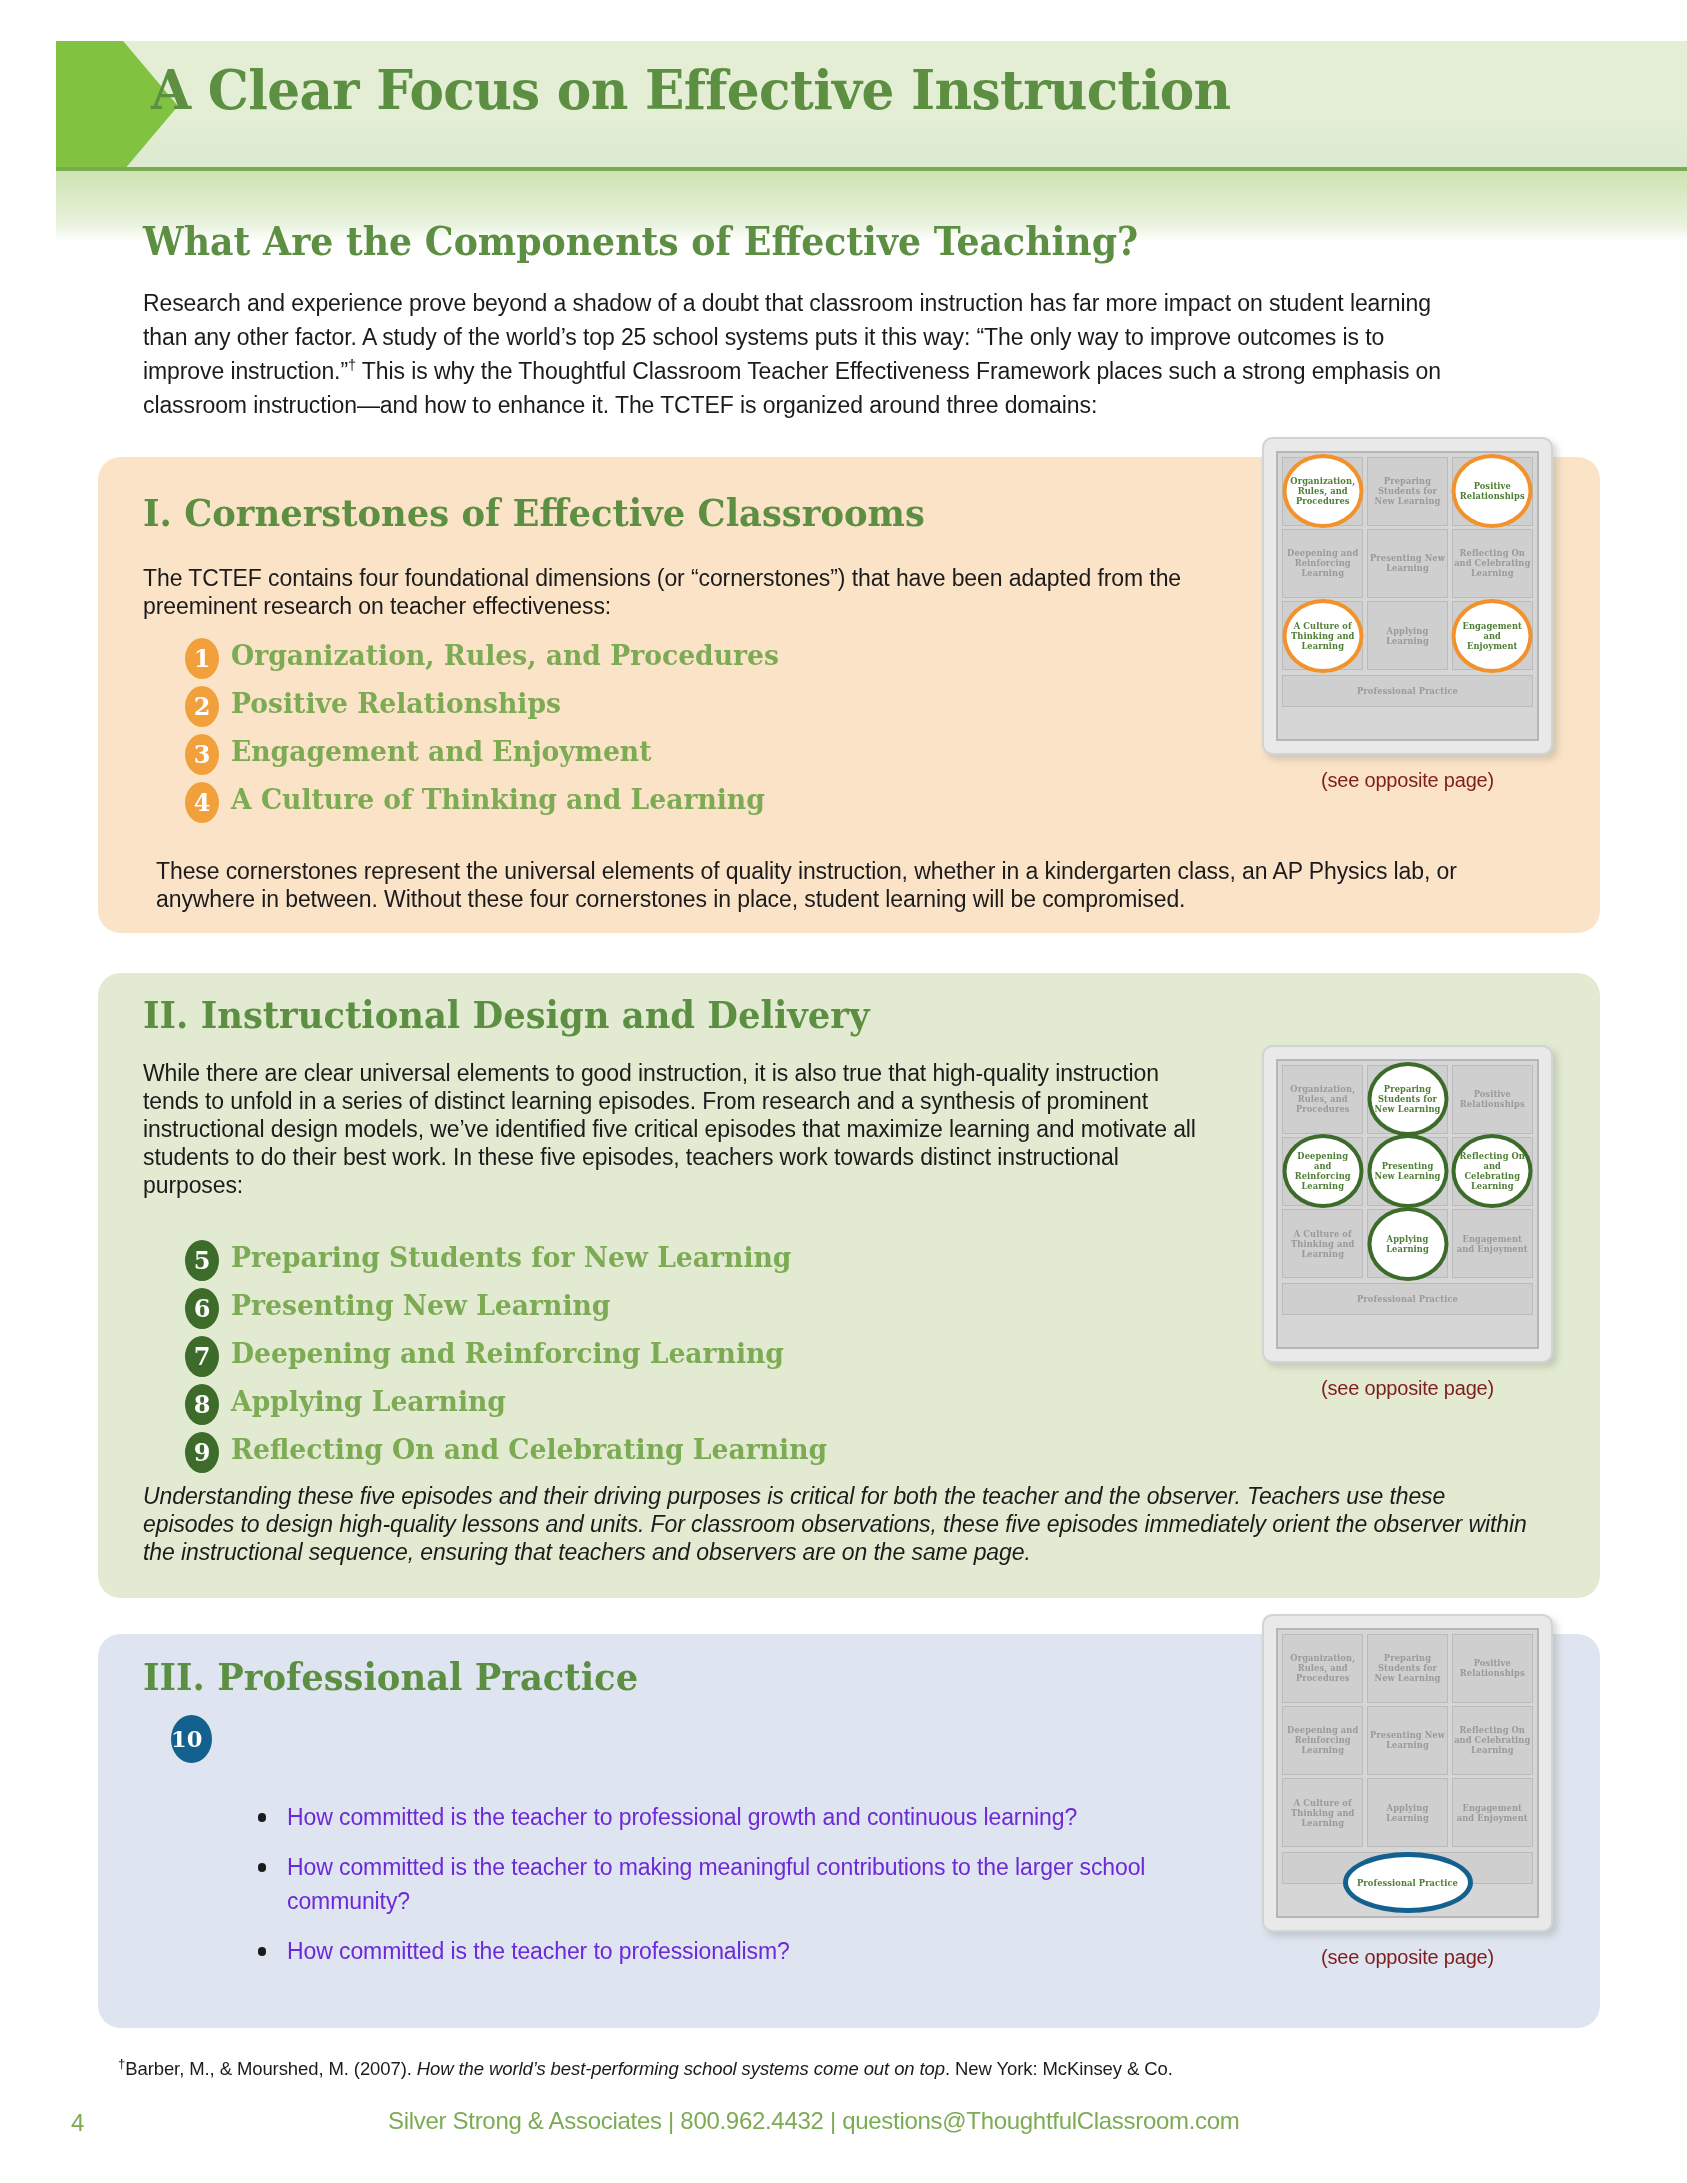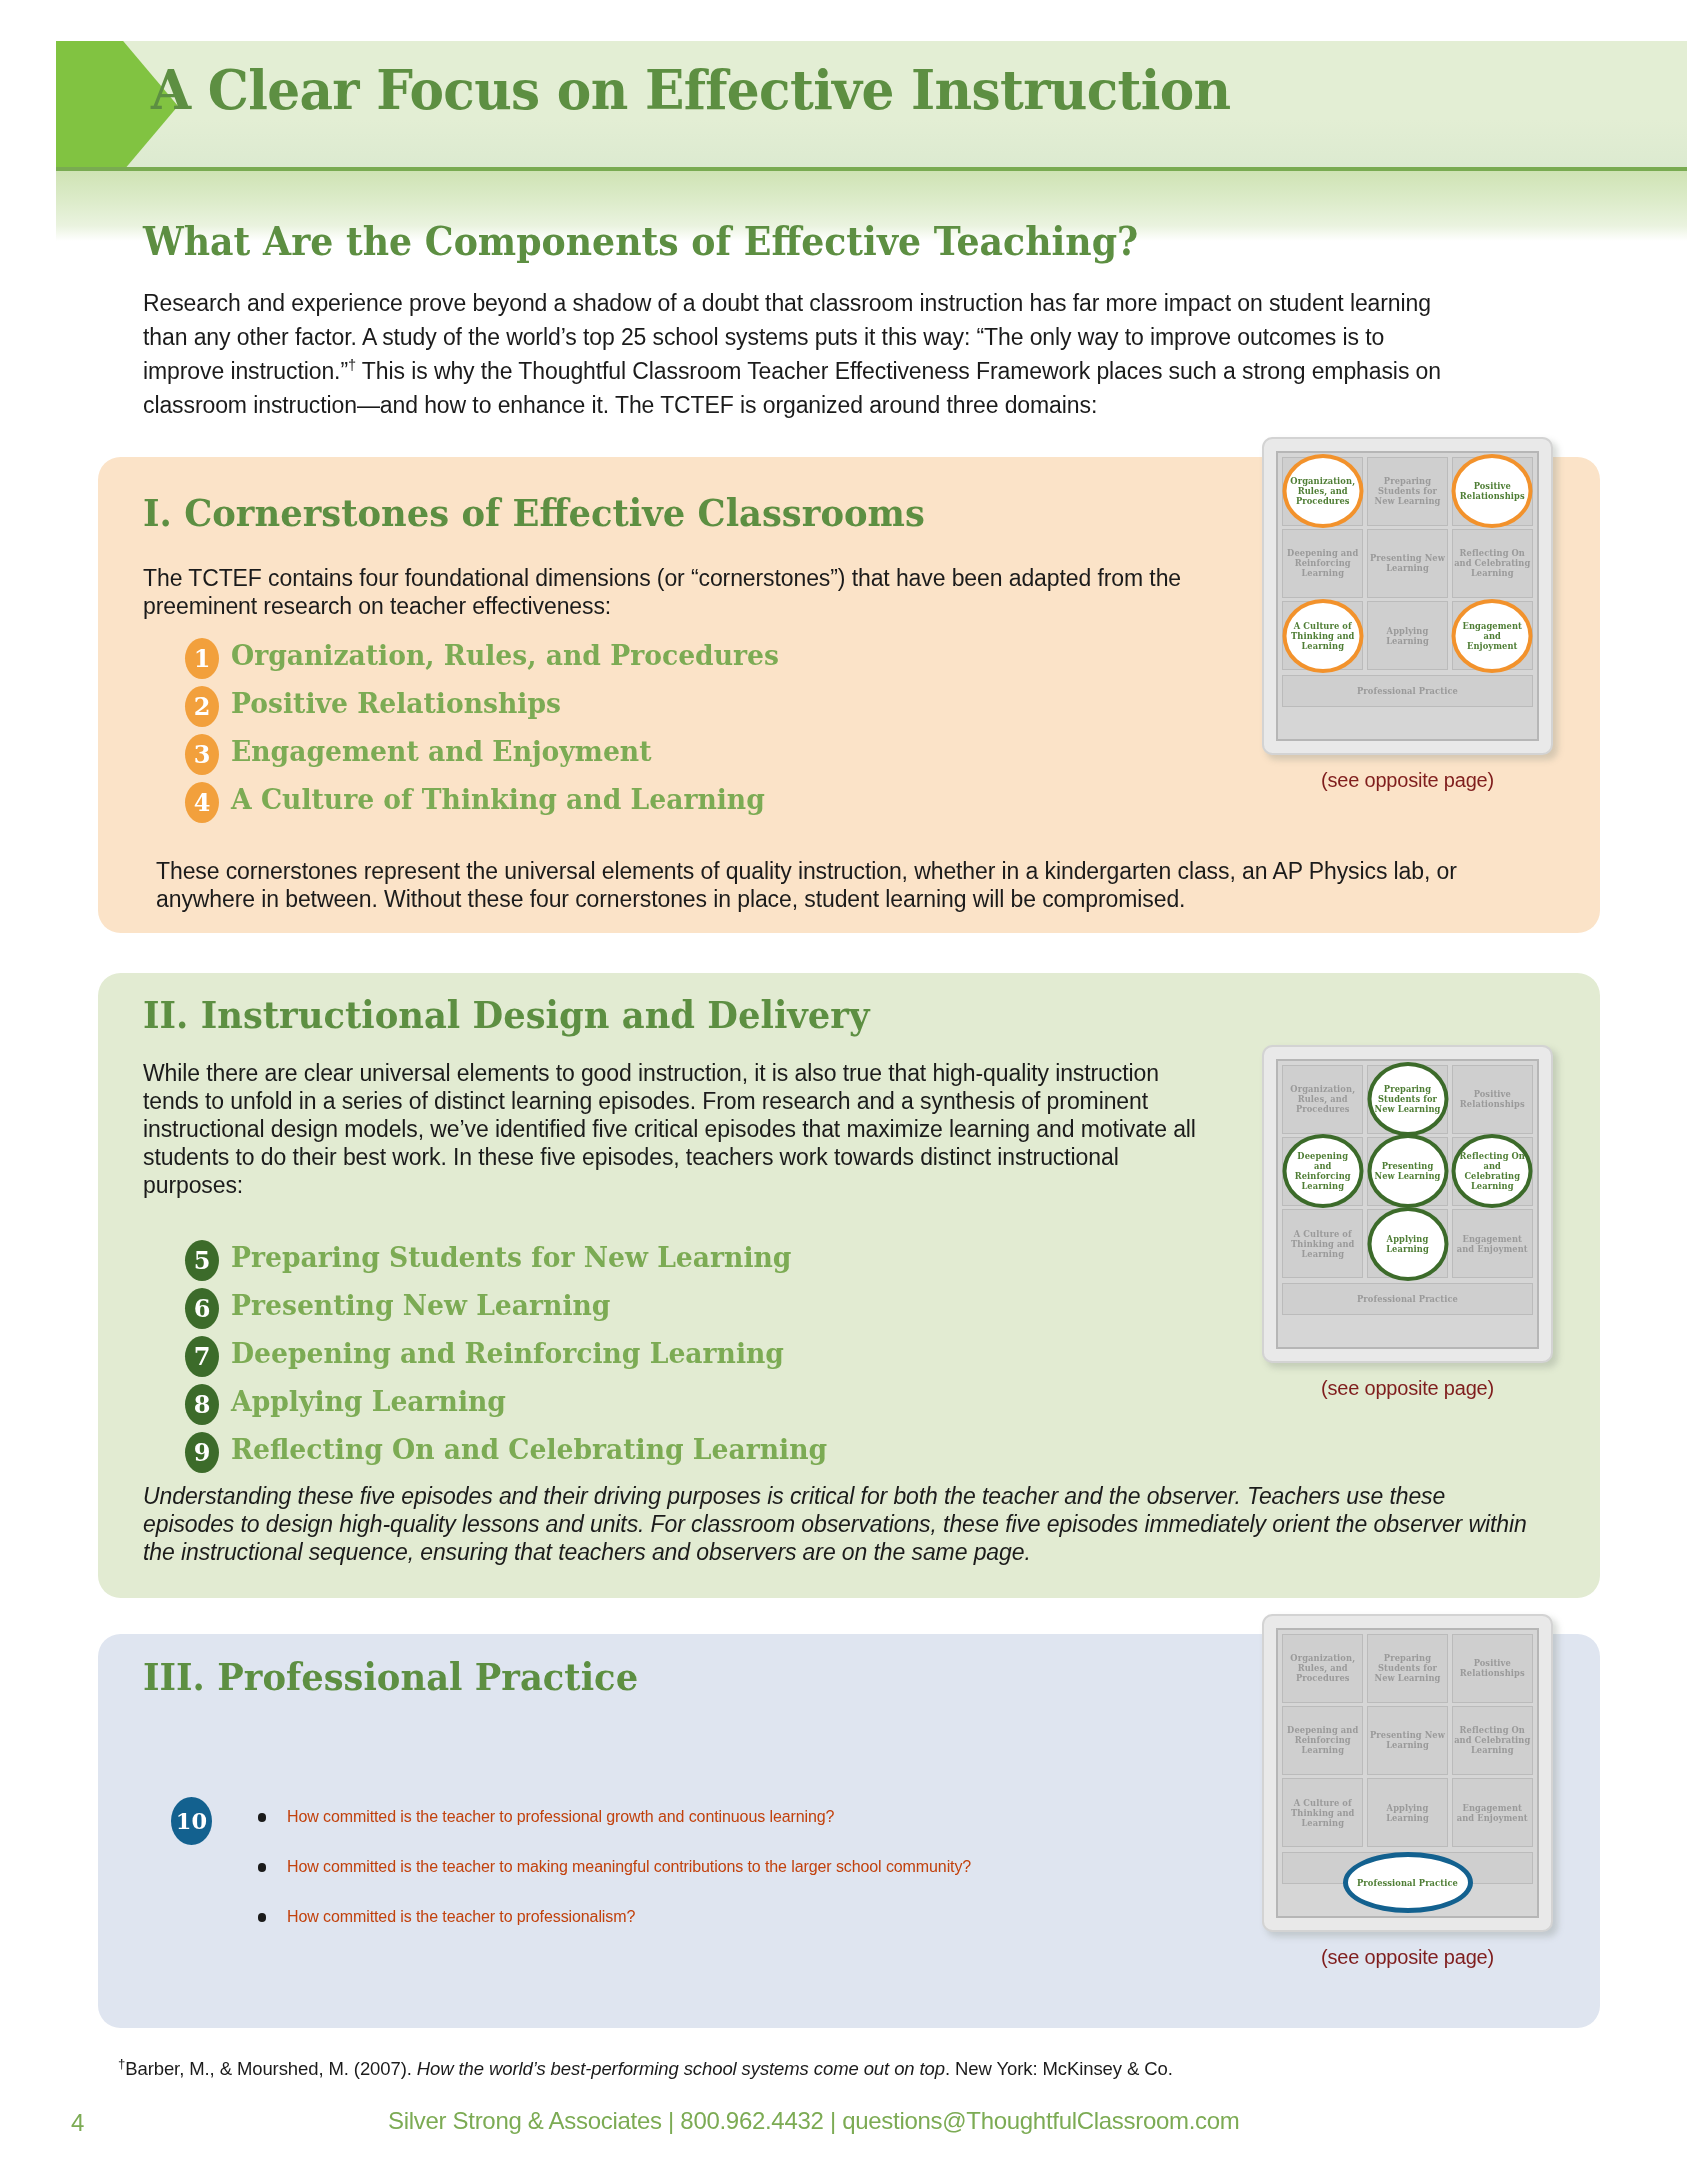--- a/index.html
+++ b/index.html
@@ -100,29 +100,29 @@
     position:absolute;left:46px;top:4px;
     font-family:"DejaVu Serif", serif;font-weight:bold;
     font-size:28px;color:#7cab54;
     transform:scaleX(0.95);transform-origin:left center;
     white-space:nowrap;
   }
   .list1{left:185px;top:635px;}
   .list2{left:185px;top:1237px;}
 
   
-  .sec3-badge{position:absolute;left:171px;top:1797px;
+  .sec3-badge{position:absolute;left:171px;top:1715px;
     width:41px;height:48px;border-radius:50%;background:#13618f;
     color:#fff;font-family:"DejaVu Serif", serif;font-weight:bold;
-    font-size:22.5px;text-align:center;line-height:48px;}
+    font-size:22.5px;text-align:left;line-height:48px;}
   .sec3-lead{position:absolute;left:228px;top:1712px;width:959px;
     font-size:23px;line-height:34px;color:#1b1b1b;letter-spacing:-0.1px;}
   .sec3-bullets{position:absolute;left:251px;top:1800px;width:946px;}
   .bullet-row{position:relative;margin-bottom:16px;padding-left:36px;
-    font-size:16px;line-height:34px;color:#c2410c;letter-spacing:-0.1px;}
+    font-size:23px;line-height:34px;color:#6d28d9;letter-spacing:-0.1px;}
   .bullet-dot{position:absolute;left:6.6px;top:13.2px;width:8.6px;height:8.6px;
     border-radius:50%;background:#1b1b1b;}
 
   
   .diagram-wrap{position:absolute;}
   .d1{left:1262px;top:437px;}
   .d2{left:1262px;top:1045px;}
   .d3{left:1262px;top:1614px;}
   .frame{
     position:relative;

